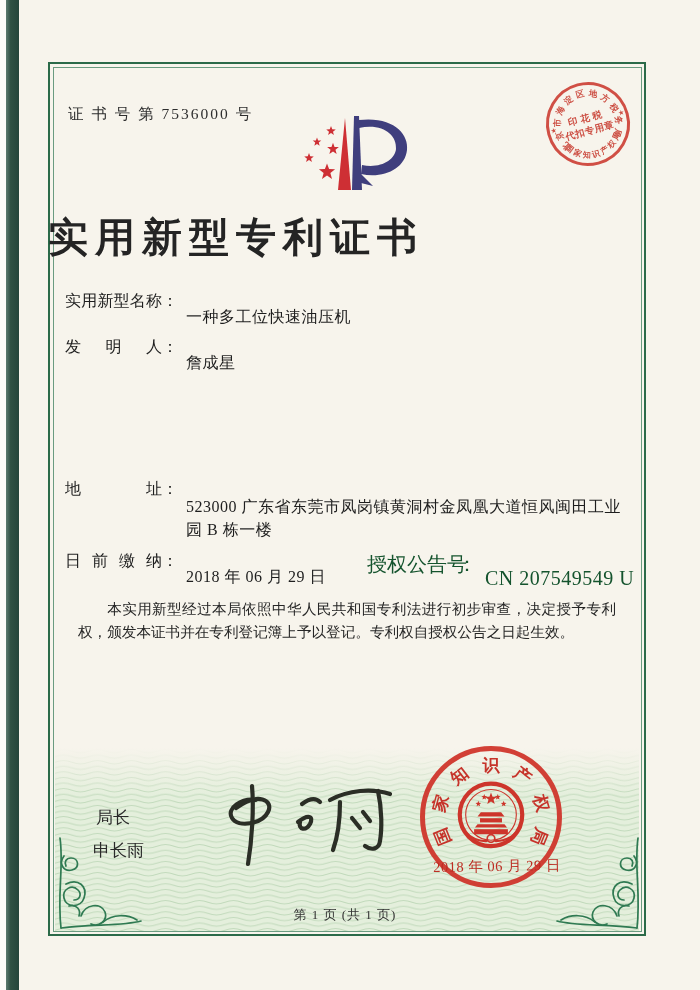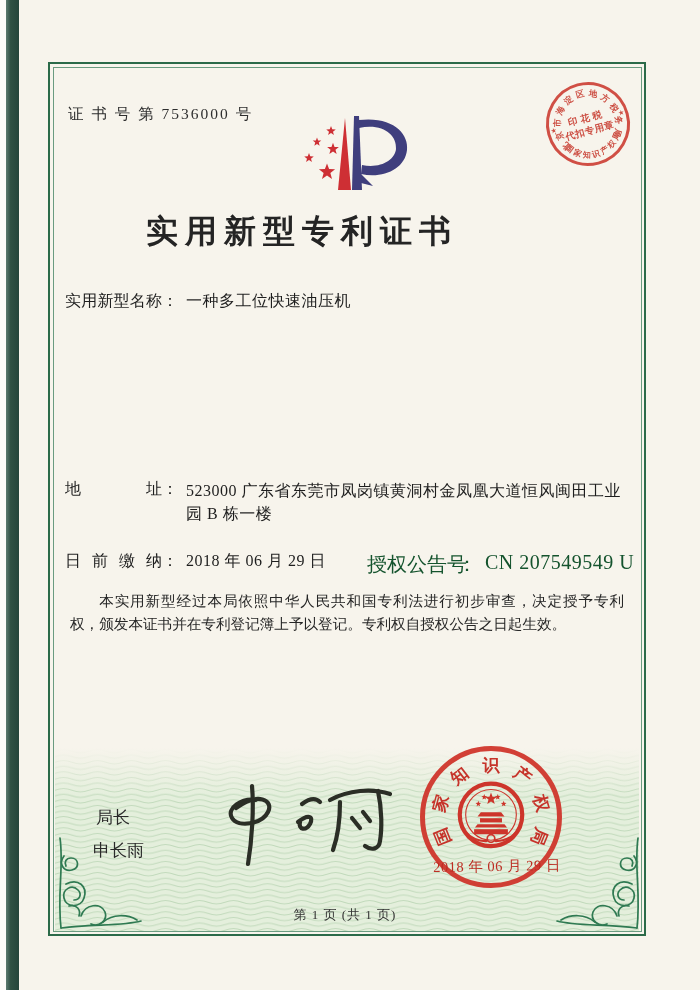--- a/index.html
+++ b/index.html
@@ -8,34 +8,34 @@
   .edge-white{position:absolute;left:0;top:0;width:6px;height:990px;background:#fcfcf9;}
   .spine{position:absolute;left:6px;top:0;width:13px;height:990px;
          background:linear-gradient(90deg,#5d7c70,#2f5144 35%,#24453b);}
   .frame{position:absolute;left:48px;top:62px;width:594px;height:870px;
          border:2.5px solid #2b6a49;}
   .frame-inner{position:absolute;left:2.5px;top:2.5px;right:2.5px;bottom:2.5px;
          border:1px solid #6a9b80;}
   
   .cert-no{position:absolute;left:68px;top:104px;font-size:15.5px;letter-spacing:2px;color:#2e2e2e;}
   .logo{position:absolute;left:295px;top:112px;width:130px;height:98px;}
-  .title{position:absolute;left:48px;top:210px;width:508px;text-align:center;
-         font-size:32px;font-weight:600;letter-spacing:7px;color:#242424;}
+  .title{position:absolute;left:48px;top:210px;width:508px;text-align:left;
+         font-size:40px;font-weight:600;letter-spacing:7px;color:#242424;}
   
   .field-row{position:absolute;left:65px;font-size:16px;color:#1e1e1e;white-space:nowrap;}
   .flabel{display:inline-block;width:97px;text-align:justify;text-align-last:justify;vertical-align:top;}
   .fcolon{display:inline-block;vertical-align:top;margin-right:8px;}
-  .fvalue{display:inline-block;vertical-align:top;letter-spacing:.5px;}
+  .fvalue{display:inline-block;vertical-align:top;letter-spacing:.5px;margin-top:16px;}
   .fvalue.wrap{white-space:normal;width:445px;line-height:23px;}
   .grant{position:absolute;left:367px;top:551px;font-size:20px;color:#14532d;white-space:nowrap;}
   .grant .flabel{width:90px;}
   
   .body-text{position:absolute;left:66px;top:586px;width:562px;font-size:14.6px;
              line-height:23.4px;color:#262626;text-align:justify;}
-  .body-text p{margin:4px;text-indent:2em;}
+  .body-text p{margin:12px;text-indent:2em;}
   
   .band{position:absolute;left:55px;top:748px;z-index:1;}
   .flourish{position:absolute;z-index:2;}
   .fl-left{left:53px;top:836px;}
   .fl-right{left:553px;top:836px;transform:scaleX(-1);}
   
   .signer-title{position:absolute;left:96px;top:806px;font-size:17px;color:#2a2a2a;z-index:3;}
   .signer-name{position:absolute;left:93px;top:839px;font-size:17px;color:#2a2a2a;z-index:3;}
   .signature{position:absolute;left:208px;top:778px;z-index:3;}
   
@@ -124,20 +124,23 @@
       <path d="M59,4 L57,78 L67,78 L64,4 Z"></path>
       <path d="M64,8 C98,4 114,22 112,38 C110,57 88,67 66,62 L67,53 C85,57 100,48 101,37 C102,23 88,11 64,16 Z"></path>
       <path d="M66,62 L78,74 L66,71 Z"></path>
     </g>
   </svg>
 
   <div class="title">实用新型专利证书</div>
 
   <div class="field-row" style="top:291px">
     <span class="flabel">实用新型名称</span><span class="fcolon">：</span><span class="fvalue">一种多工位快速油压机</span>
+  </div>
+  <div class="field-row" style="top:337px">
+    <span class="flabel">发明人</span><span class="fcolon">：</span><span class="fvalue">詹成星</span>
   </div>
   <div class="field-row" style="top:479px">
     <span class="flabel">地址</span><span class="fcolon">：</span><span class="fvalue wrap">523000 广东省东莞市凤岗镇黄洞村金凤凰大道恒风闽田工业园 B 栋一楼</span>
   </div>
   <div class="field-row" style="top:551px">
     <span class="flabel">日前缴纳</span><span class="fcolon">：</span><span class="fvalue">2018 年 06 月 29 日</span>
   </div>
   <div class="grant">
     <span class="flabel">授权公告号</span><span class="fcolon">：</span><span class="fvalue">CN 207549549 U</span>
   </div>

